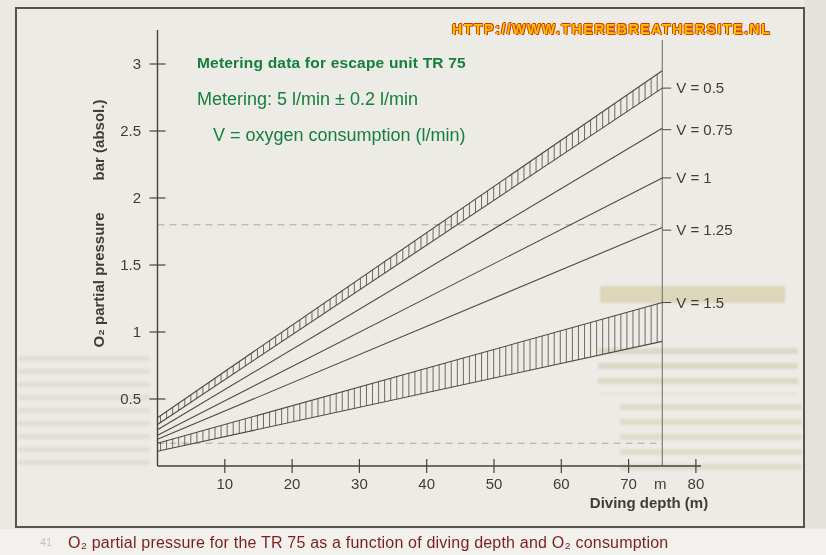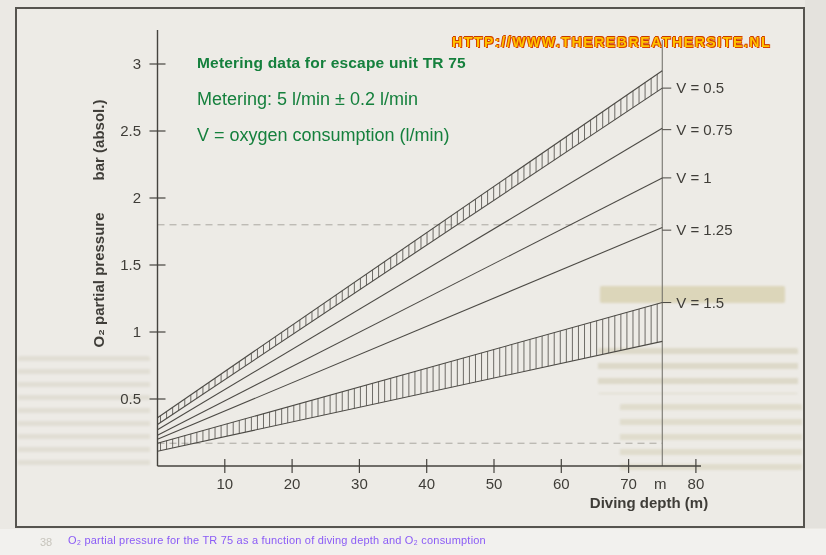--- a/index.html
+++ b/index.html
@@ -16,33 +16,33 @@
   .right-margin{
     position:absolute;left:805px;top:0;width:21px;height:528px;background:#e4e2dd;z-index:0;
   }
   .caption-row{
     position:absolute;left:0;top:529px;width:826px;height:26px;background:#f2f1ee;z-index:4;
   }
   .page-number{
     position:absolute;left:40px;top:7px;font-size:11px;color:#c7c4bc;
   }
   .figure-caption{
-    position:absolute;left:68px;top:5px;font-size:11px;color:#8b5cf6;letter-spacing:.2px;
+    position:absolute;left:68px;top:5px;font-size:16px;color:#7f1d1d;letter-spacing:.2px;
   }
   .watermark{
-    position:absolute;left:452px;top:34px;z-index:3;
+    position:absolute;left:452px;top:21px;z-index:3;
     font-size:14px;font-weight:bold;letter-spacing:1.6px;
     color:#ffc400;
     text-shadow:1px 1px 0 #d84000,-1px 0 0 #d84000,0 -1px 0 #c83800,1px -1px 0 #e05000;
   }
   .info-box{position:absolute;left:197px;top:54px;z-index:3;color:#15803d;}
   .info-title{font-size:15.5px;font-weight:bold;letter-spacing:.2px;}
   .info-line{font-size:18px;line-height:20px;}
   .info-line.first{margin-top:17px;}
-  .info-line.legend{margin-top:16px;}
+  .info-line.legend{margin-top:16px;margin-left:16px;}
   #chart{position:absolute;left:0;top:0;z-index:2;}
   
   .bleed{position:absolute;z-index:1;filter:blur(1.2px);border-radius:2px;}
   .bleed-heading{
     left:600px;top:286px;width:185px;height:17px;
     background:rgba(175,155,60,.26);
   }
   .bleed-lines-a{
     left:598px;top:348px;width:200px;height:46px;
     background:repeating-linear-gradient(180deg,rgba(160,148,85,.20) 0 6px,rgba(0,0,0,0) 6px 15px);
@@ -294,17 +294,17 @@
       <text x="628.6" y="489" fill="#3f3d38" font-size="15" font-family="&quot;Liberation Sans&quot;, sans-serif" text-anchor="middle">70</text>
       <line x1="695.9000000000001" y1="459" x2="695.9000000000001" y2="473" stroke="#45433e" stroke-width="1.2"></line>
       <text x="695.9000000000001" y="489" fill="#3f3d38" font-size="15" font-family="&quot;Liberation Sans&quot;, sans-serif" text-anchor="middle">80</text>
       <text x="660.25" y="489" fill="#3f3d38" font-size="15" font-family="&quot;Liberation Sans&quot;, sans-serif" text-anchor="middle">m</text>
       <text x="649" y="508" fill="#3f3d38" font-size="15" font-family="&quot;Liberation Sans&quot;, sans-serif" text-anchor="middle" font-weight="bold">Diving depth (m)</text>
       <text x="104" y="280" fill="#3f3d38" font-size="15" font-family="&quot;Liberation Sans&quot;, sans-serif" text-anchor="middle" font-weight="bold" transform="rotate(-90 104 280)">O₂ partial pressure</text>
       <text x="104" y="140" fill="#3f3d38" font-size="15" font-family="&quot;Liberation Sans&quot;, sans-serif" text-anchor="middle" font-weight="bold" transform="rotate(-90 104 140)">bar (absol.)</text>
     </svg>
 
   <div class="caption-row">
-    <span class="page-number">38</span>
+    <span class="page-number">41</span>
     <span class="figure-caption">O₂ partial pressure for the TR 75 as a function of diving depth and O₂ consumption</span>
   </div>
 
 </div>
 
 </body></html>

